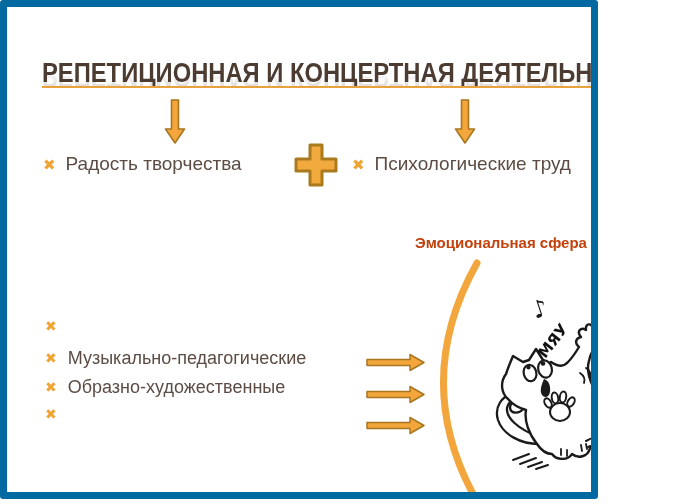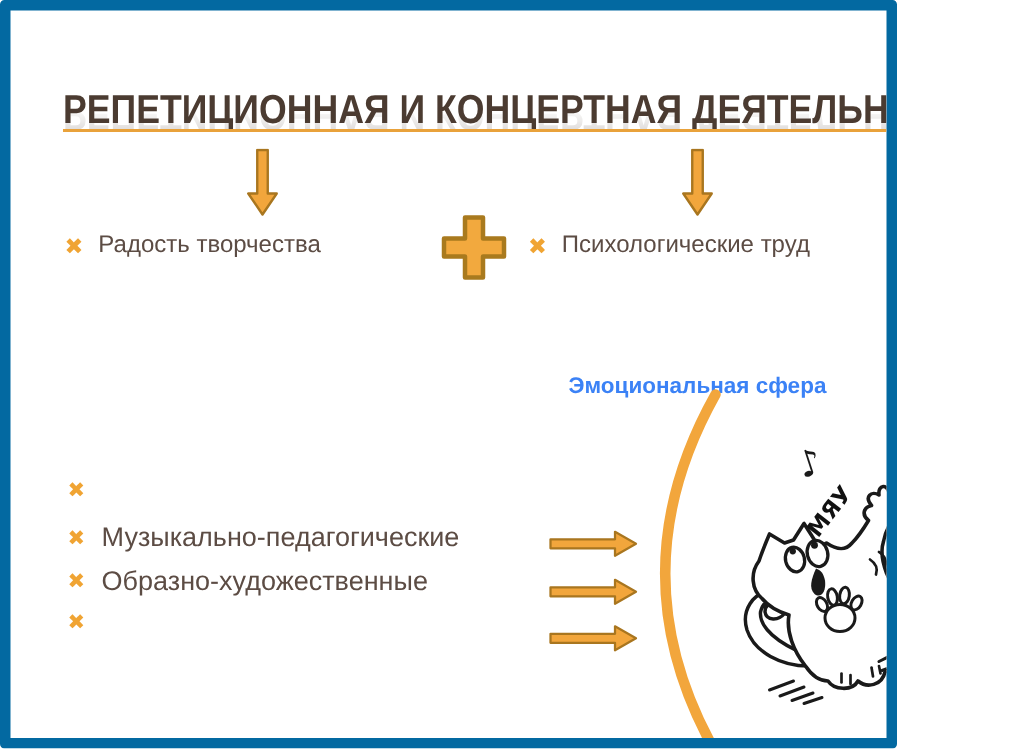--- a/index.html
+++ b/index.html
@@ -19,22 +19,22 @@
     font-weight:bold;font-size:27px;line-height:25px;color:#4b3b31;
     transform:scaleX(0.88) scaleY(-1);transform-origin:left top;
     opacity:0.22;
     -webkit-mask-image:linear-gradient(to bottom, rgba(0,0,0,0.9) 0%, transparent 70%);
     mask-image:linear-gradient(to bottom, rgba(0,0,0,0.9) 0%, transparent 70%);
   }
   .title-rule{position:absolute;left:35px;top:79px;right:0;height:2px;background:#e9a23b;}
   .icon-abs{position:absolute;line-height:0;}
   .concept-row{position:absolute;display:flex;align-items:center;gap:10px;white-space:nowrap;}
   .bullet-mark{color:#f0a433;font-weight:bold;font-size:15px;line-height:1;}
-  .concept-text{font-size:16px;color:#5c4c44;line-height:22px;}
-  .emotional-label{position:absolute;left:372px;top:227px;font-size:15px;font-weight:bold;color:#3b82f6;white-space:nowrap;margin-top:15px;}
+  .concept-text{font-size:19px;color:#5c4c44;line-height:22px;}
+  .emotional-label{position:absolute;left:408px;top:227px;font-size:15px;font-weight:bold;color:#c2410c;white-space:nowrap;}
   .methods-heading{position:absolute;left:35px;top:282px;font-size:18px;color:#5c4c44;white-space:nowrap;}
   .bullet-row{position:absolute;left:38px;display:flex;align-items:center;gap:11px;white-space:nowrap;}
   .bullet-row .bullet-mark{font-size:14px;}
   .bullet-text{font-size:18px;color:#5c4c44;line-height:20px;}
   svg text{font-family:"DejaVu Sans",sans-serif;}
 </style>
 </head>
 <body>
 
 <div class="slide">

